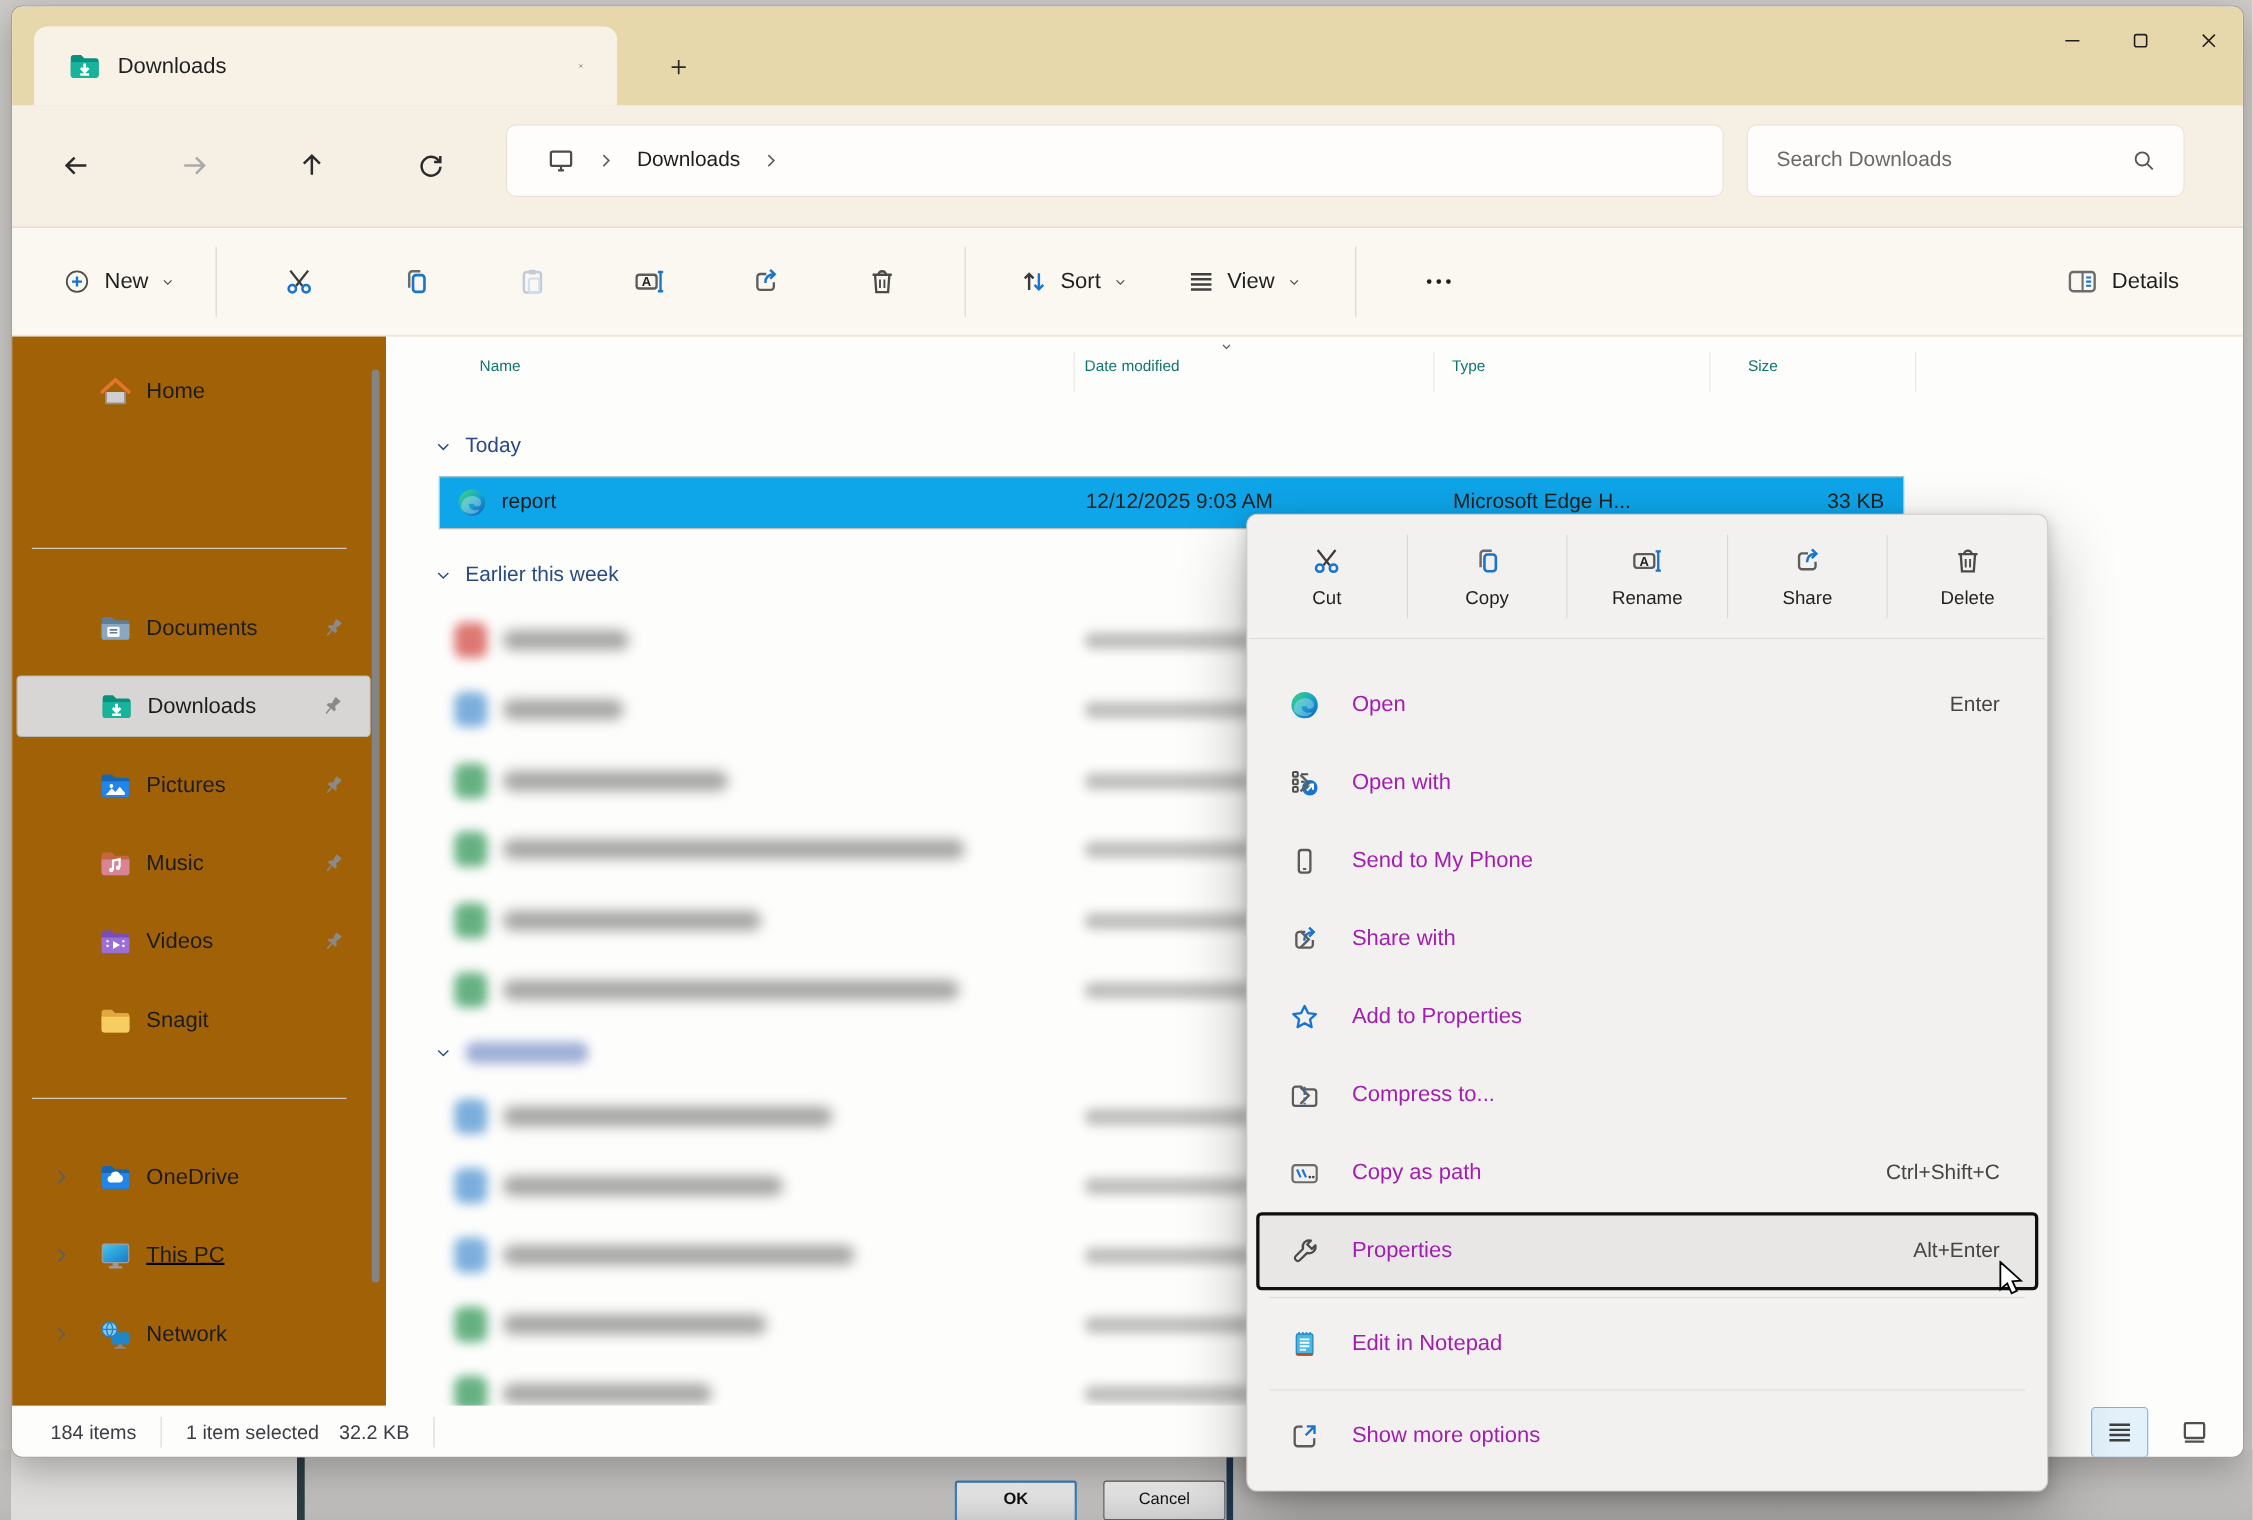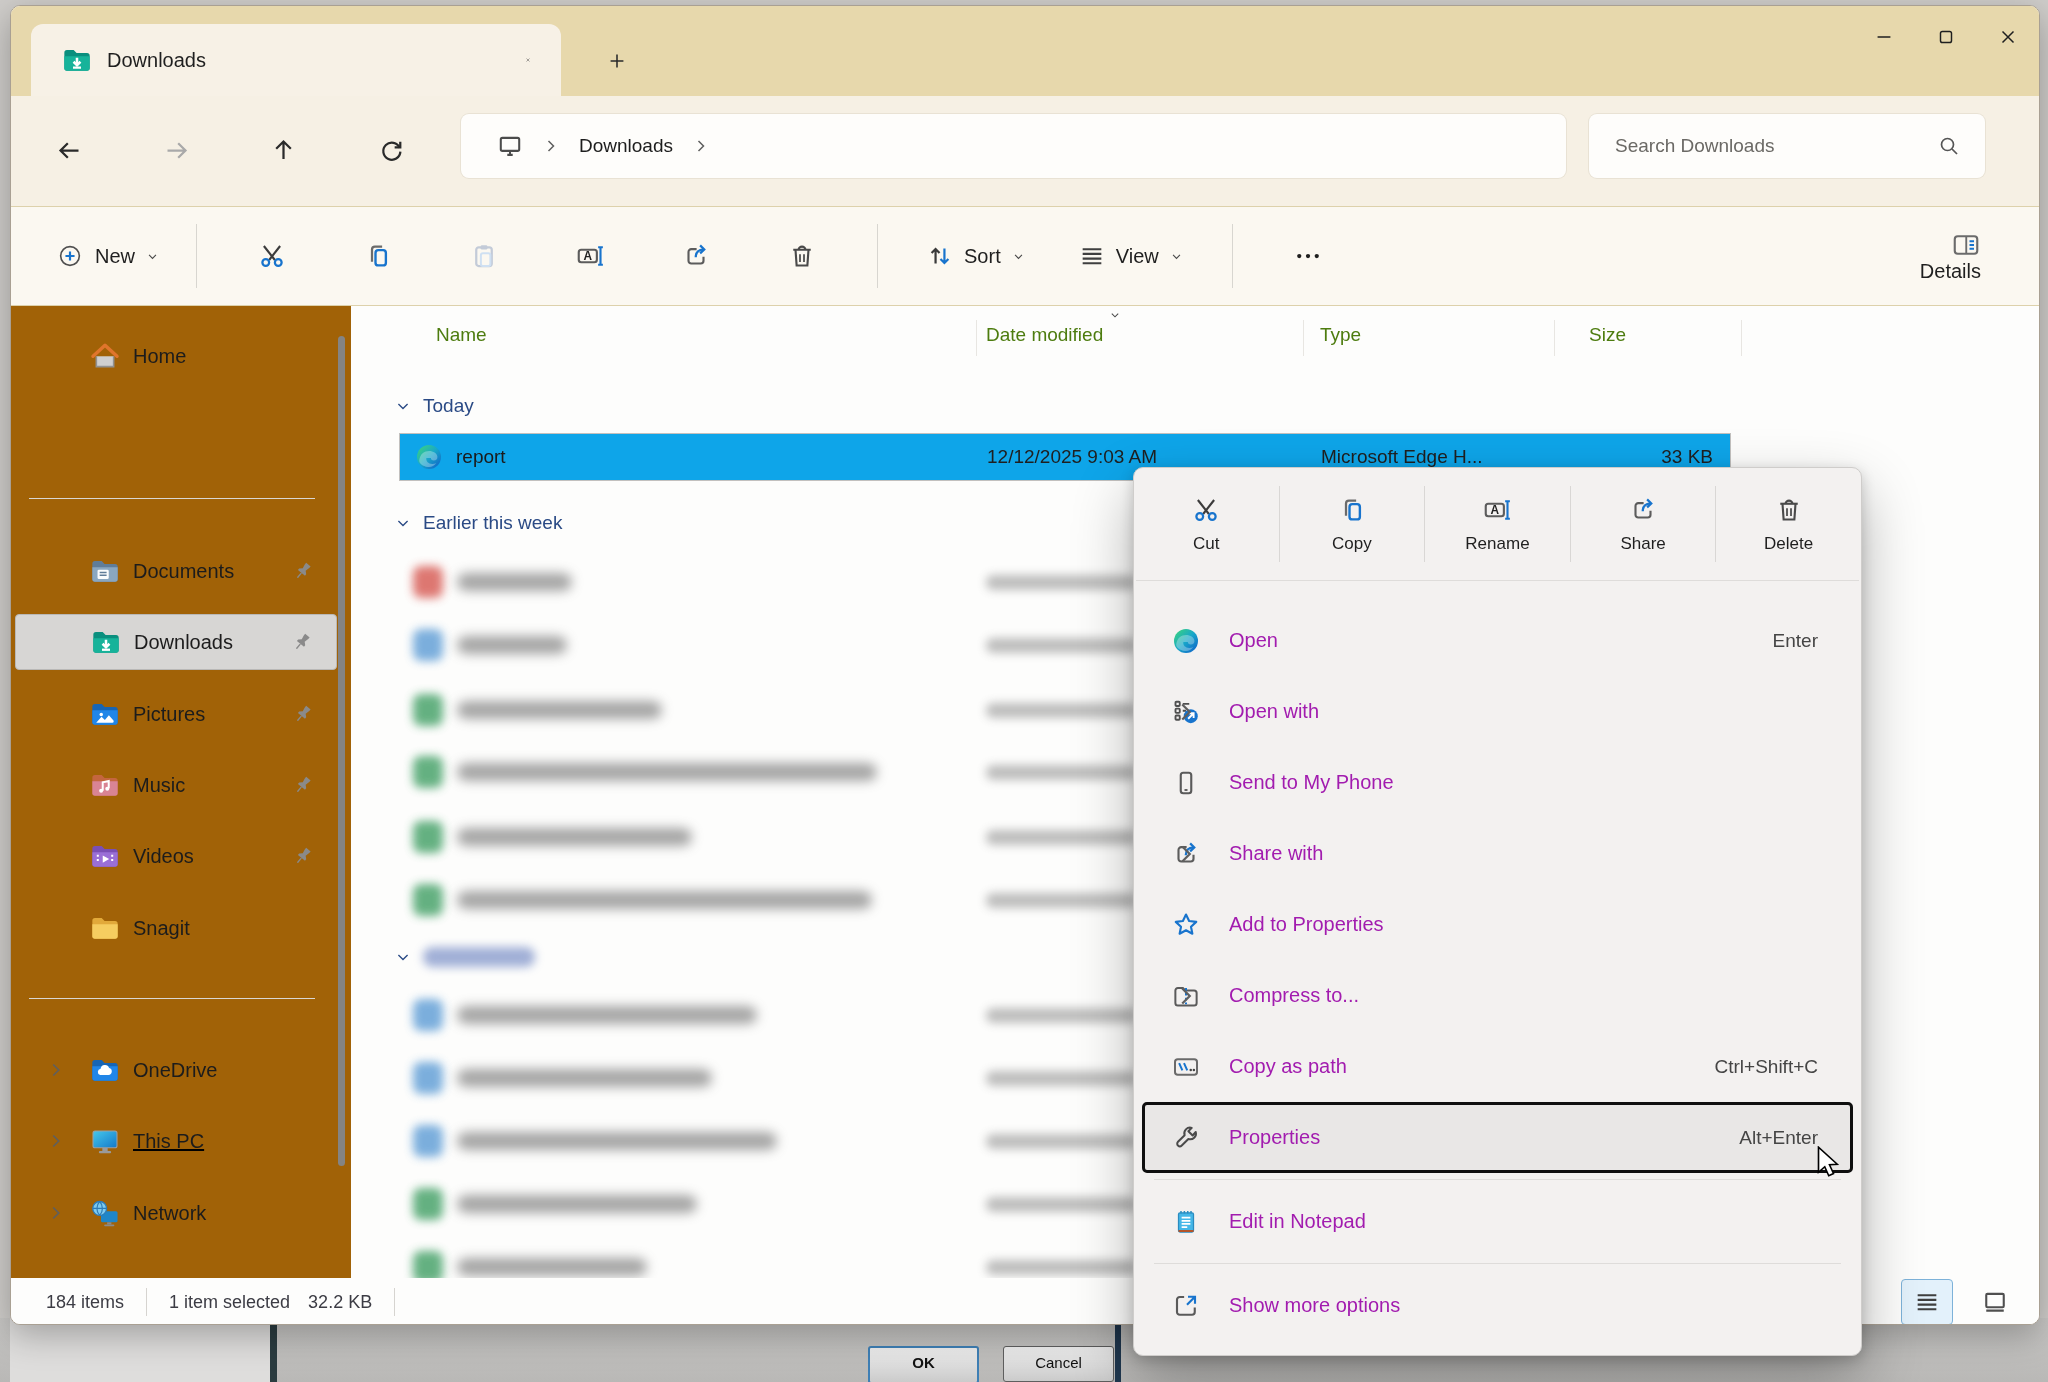--- a/index.html
+++ b/index.html
@@ -57,40 +57,40 @@
   .tb-new{display:flex;align-items:center;margin-left:32px;padding:10px 14px;border-radius:6px;}
   .tb-new .ico{width:26px;height:26px;}
   .tb-new .lbl{font-size:20px;color:#1f1f1f;margin:0 10px 0 12px;}
   .tb-sep{width:1px;height:64px;background:#d8d6d0;margin:0 22px;}
   .tb-ico{width:56px;height:56px;display:flex;align-items:center;justify-content:center;border-radius:6px;margin:0 25px;}
   .tb-ico .ico{width:30px;height:30px;}
   .tb-drop{display:flex;align-items:center;padding:10px 12px;border-radius:6px;margin:0 14px;}
   .tb-drop .ico{width:28px;height:28px;}
   .tb-drop .lbl{font-size:20px;color:#1f1f1f;margin:0 10px;}
   .chev-s{width:15px!important;height:15px!important;}
-  .tb-details{display:flex;align-items:flex-end;margin-left:auto;margin-right:46px;padding:10px 12px;border-radius:6px;flex-direction:column;}
+  .tb-details{display:flex;align-items:center;margin-left:auto;margin-right:46px;padding:10px 12px;border-radius:6px;}
   .tb-details .ico{width:30px;height:30px;}
   .tb-details .lbl{font-size:20px;color:#1f1f1f;margin-left:12px;}
 
   
   .content{position:absolute;left:0;top:300px;width:100%;height:972px;display:flex;}
   .sidebar{position:relative;width:340px;height:100%;background:#a16207;flex:none;}
   .side-item{position:absolute;left:4px;width:322px;height:56px;display:flex;align-items:center;border-radius:4px;box-sizing:border-box;}
   .side-item.selected{background:#d7d6d4;border:1px solid #b9b8b6;}
   .side-chev{width:22px;height:22px;margin-left:30px;flex:none;}
   .side-chev.empty{visibility:hidden;}
   .side-item .ico.main{width:32px;height:32px;margin-left:22px;flex:none;}
   .side-label{font-size:20px;color:#1c1c1c;margin-left:12px;flex:1;white-space:nowrap;}
   .side-pin{width:24px;height:24px;margin-right:22px;flex:none;}
   .side-sep{position:absolute;left:18px;width:286px;height:1px;background:#d9d7d4;}
   .side-scroll{position:absolute;left:327px;top:30px;width:7px;height:830px;background:#848484;border-radius:4px;}
 
   .filelist{position:relative;flex:1;height:100%;overflow:hidden;background:#fdfdfc;}
   .colheader{position:absolute;left:0;top:0;width:100%;height:62px;}
-  .col-label{position:absolute;top:18px;font-size:19px;color:#4d7c0f;}
+  .col-label{position:absolute;top:18px;font-size:14px;color:#0f766e;}
   .col-sep{position:absolute;top:14px;width:1px;height:36px;background:#e8e6e2;}
   .sort-chev{position:absolute;width:18px;height:14px;top:2px;}
 
   .grp-header{position:absolute;display:flex;align-items:center;height:52px;}
   .grp-header .ico{width:20px;height:20px;margin-right:10px;}
   .grp-label{font-size:19px;color:#2a4a85;}
   .blur-blue{height:20px;background:#5570b8;border-radius:9px;filter:blur(5px);opacity:.55;}
 
   .frow{position:absolute;left:48px;width:1332px;height:48px;display:flex;align-items:center;}
   .frow.selected{background:#0ea5e9;border:1px solid #c2c0be;box-sizing:border-box;}

